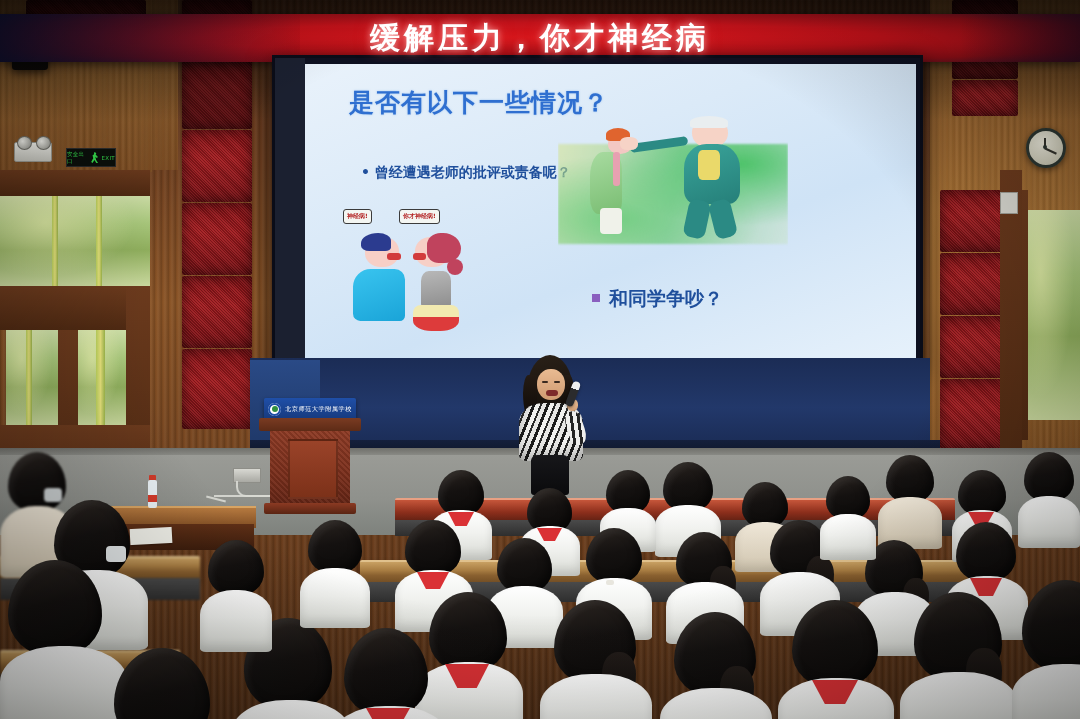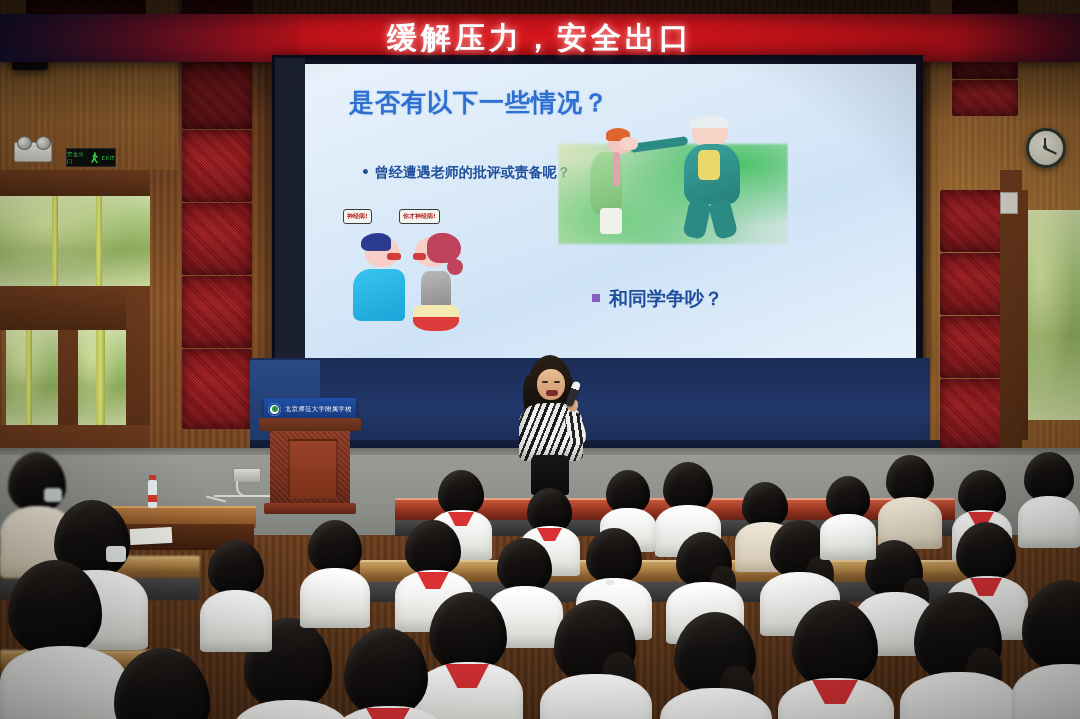--- a/index.html
+++ b/index.html
@@ -322,21 +322,21 @@
   <div class="acoustic" style="left:940px;top:253px;width:74px;height:62px"></div>
   <div class="acoustic" style="left:940px;top:316px;width:74px;height:62px"></div>
   <div class="acoustic" style="left:940px;top:379px;width:74px;height:70px"></div>
   <div class="acoustic dark" style="left:26px;top:0px;width:120px;height:30px"></div>
 
   <div class="wall-shadow-top"></div>
 
   <div id="speaker-tl"></div>
 
   <div id="banner">
-    <div id="banner-text">缓解压力，安全出口</div>
+    <div id="banner-text">缓解压力，你才神经病</div>
   </div>
 
   <div id="left-door" class="blurlite">
     <div class="frame-wood" style="left:0;top:0;width:150px;height:26px"></div>
     <div class="glass" style="left:0;top:26px;width:150px;height:90px">
       <div class="bamboo" style="left:52px;top:0;height:90px"></div>
       <div class="bamboo" style="left:96px;top:0;height:90px"></div>
     </div>
     <div class="frame-wood" style="left:0;top:116px;width:150px;height:44px"></div>
     <div class="glass" style="left:6px;top:160px;width:52px;height:95px">

